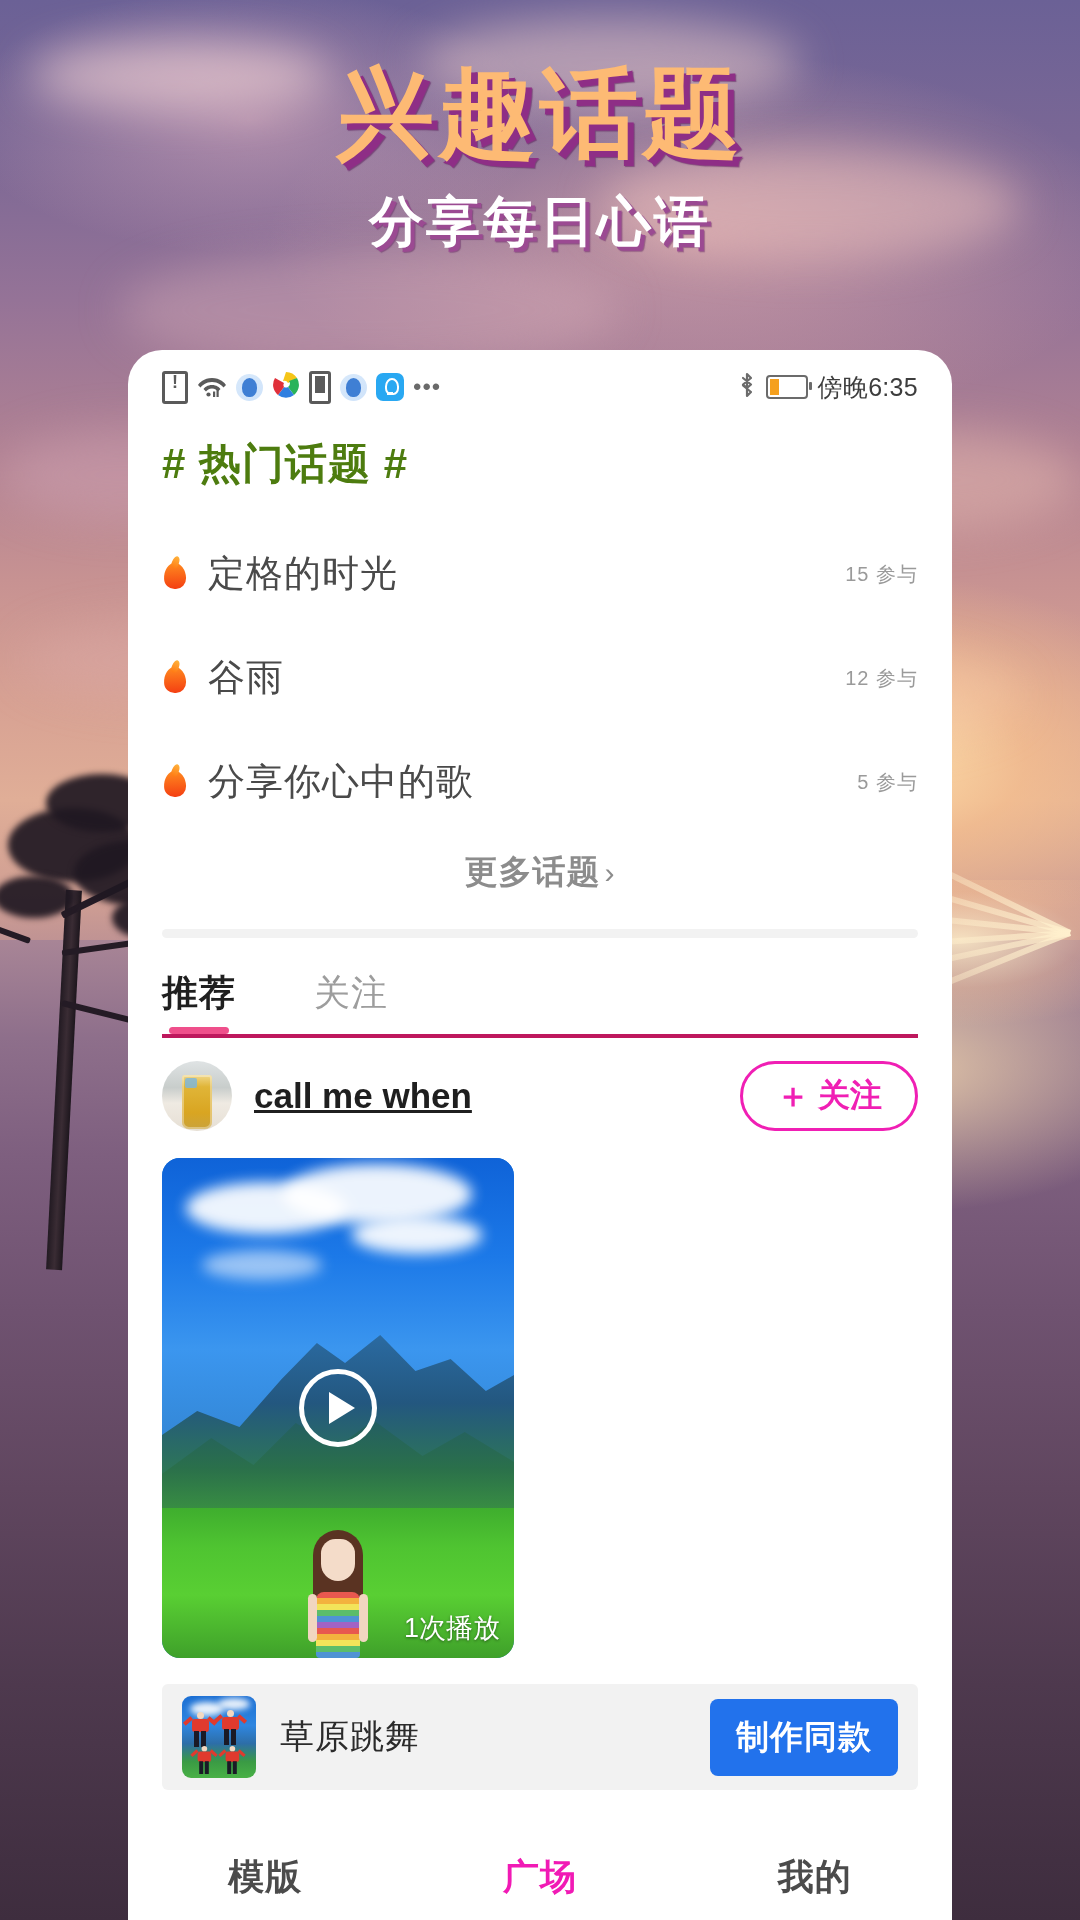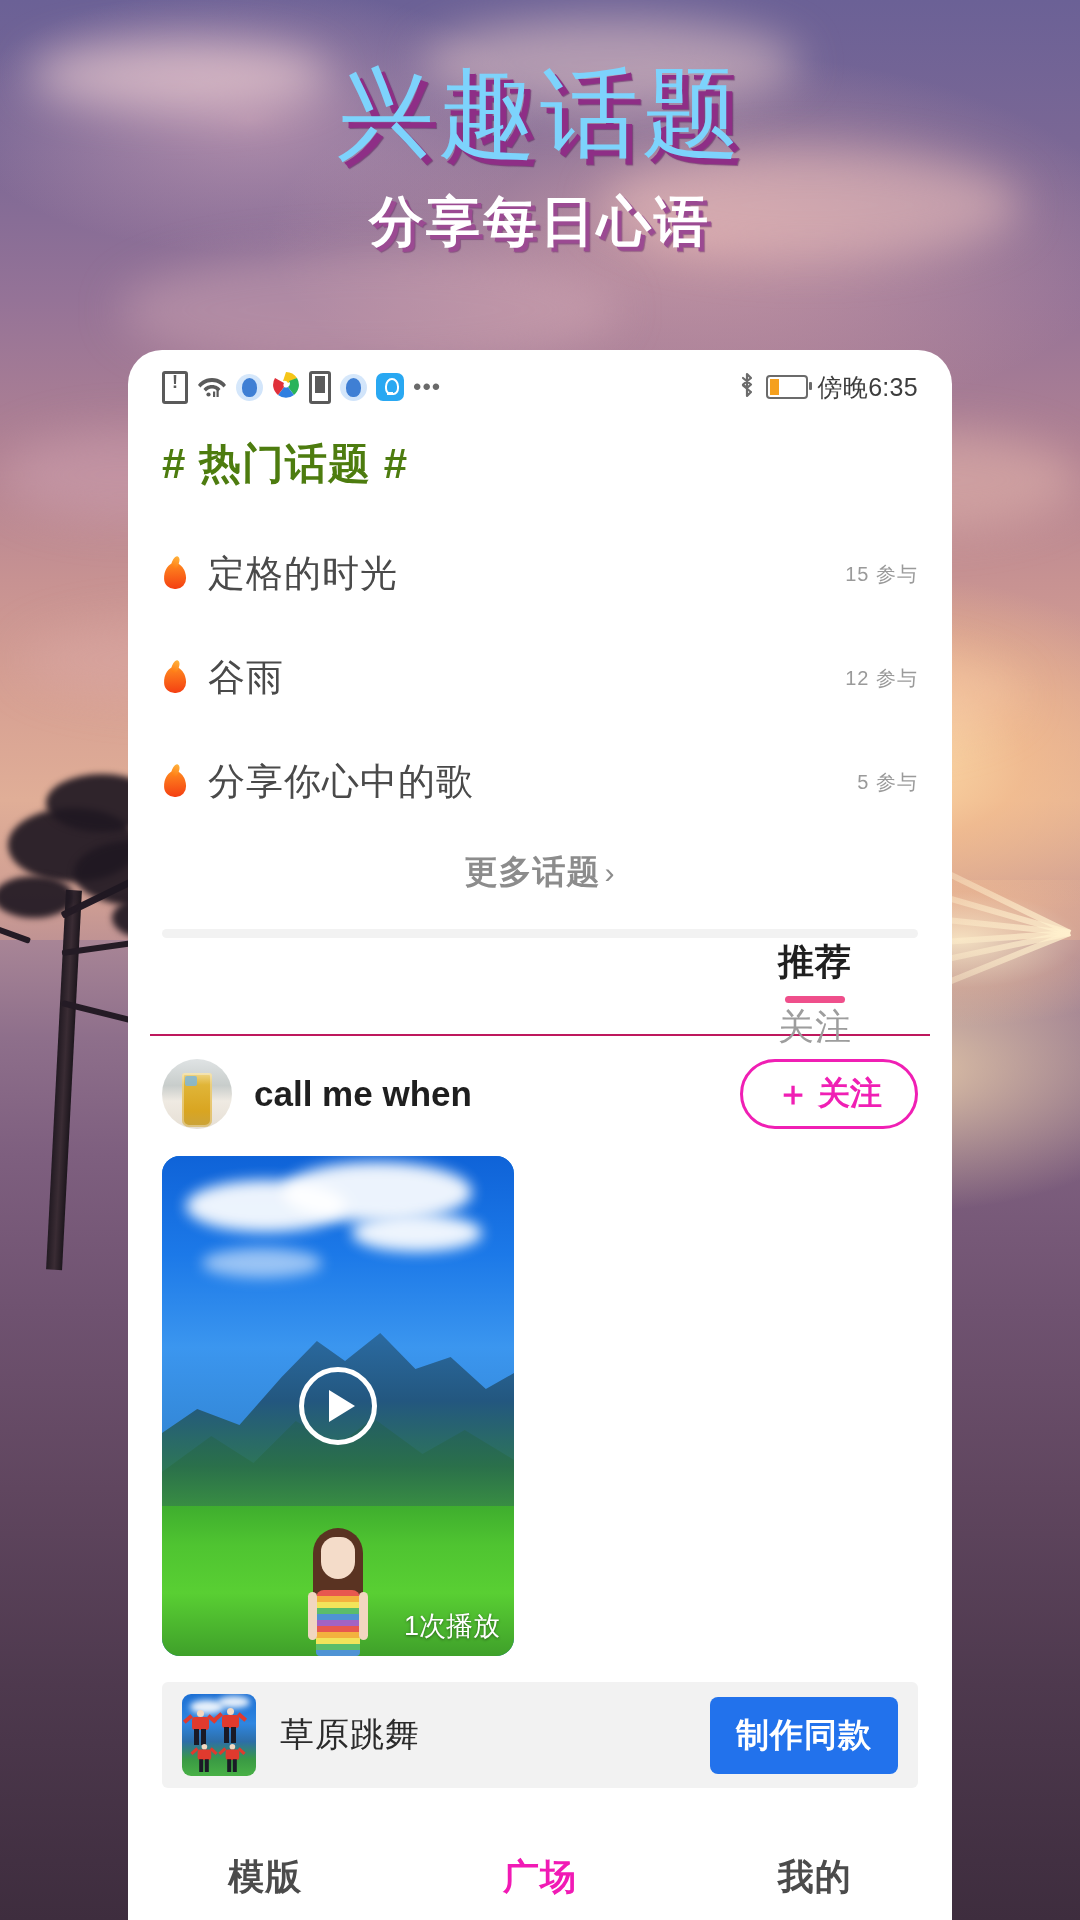--- a/index.html
+++ b/index.html
@@ -43,21 +43,21 @@
     position:absolute;left:56px;top:190px;width:16px;height:380px;
     background:linear-gradient(to right,#221a22,#3a2c34,#1d161d);
     transform:rotate(3deg);
   }
   .branch{position:absolute;background:#241b25;transform-origin:left center;border-radius:2px;}
   .foliage{position:absolute;border-radius:50%;background:rgba(32,24,34,.92);filter:blur(3px);}
 
   
   .hero{position:absolute;left:0;right:0;top:60px;text-align:center;}
   .hero-title{
-    font-size:98px;line-height:1.1;font-weight:normal;color:#7dd3fc;
+    font-size:98px;line-height:1.1;font-weight:bold;color:#fdba74;
     letter-spacing:4px;
     text-shadow:6px 6px 0 #8e2e86, 7px 7px 1px rgba(90,25,90,.55);
   }
   .hero-sub{
     margin-top:18px;font-size:54px;font-weight:bold;color:#ffffff;letter-spacing:3px;
     text-shadow:4px 4px 0 #9b4a92, 5px 5px 1px rgba(90,25,90,.45);
   }
 
   
   .phone{
@@ -114,42 +114,42 @@
   .topic-count{margin-left:auto;font-size:20px;color:#9a9a9a;letter-spacing:1px;}
 
   .more-topics{
     text-align:center;margin-top:16px;font-size:33px;color:#8c8c8c;font-weight:bold;letter-spacing:1px;
   }
   .more-topics .chev{font-weight:normal;font-size:30px;margin-left:4px;}
 
   .thick-div{height:9px;background:#f2f2f2;margin:34px 34px 0 34px;border-radius:5px;}
 
   
-  .tabs{display:flex;align-items:flex-end;margin:0 22px;height:96px;border-bottom:2px solid #be185d;flex-direction:column;}
+  .tabs{display:flex;align-items:flex-end;margin:0 34px;height:96px;border-bottom:4px solid #be185d;}
   .tab{font-size:36px;color:#9d9d9d;margin-right:78px;position:relative;padding-bottom:16px;letter-spacing:1px;}
   .tab.active{color:#1f1f1f;font-weight:bold;}
   .tab.active:after{
     content:"";position:absolute;left:50%;transform:translateX(-50%);bottom:0;
     width:60px;height:7px;border-radius:4px;background:#ef4f8b;
   }
 
   
   .feed{padding:0 34px;}
   .user-row{display:flex;align-items:center;height:116px;}
   .avatar{
     width:70px;height:70px;border-radius:50%;overflow:hidden;flex:0 0 auto;position:relative;
     background:linear-gradient(to bottom,#dfe3e4 0%,#c8cdcb 38%,#efeae2 60%,#e6dfd4 100%);
   }
   .avatar .glass{
     position:absolute;left:20px;top:14px;width:30px;height:54px;border-radius:3px 3px 7px 7px;
     background:linear-gradient(to bottom,#f0d78a 0%,#e0b538 22%,#d9a521 70%,#caa33b 100%);
     box-shadow:inset 0 0 0 2px rgba(255,255,255,.35);
   }
   .avatar .ice{position:absolute;left:23px;top:17px;width:12px;height:10px;background:#7fb6d8;border-radius:2px;opacity:.85;}
-  .uname{margin-left:22px;font-size:35px;font-weight:bold;color:#1f1f1f;}
+  .uname{margin-left:22px;font-size:35px;font-weight:bold;color:#1f1f1f;text-decoration:underline;}
   .follow-btn{
     margin-left:auto;width:178px;height:70px;border-radius:36px;
     border:3px solid #f01fb4;color:#f01fb4;display:flex;align-items:center;justify-content:center;
     font-size:32px;font-weight:bold;box-sizing:border-box;background:#fff;
   }
   .follow-btn .plus{font-size:34px;margin-right:8px;font-weight:bold;}
 
   
   .video{
     width:352px;height:500px;border-radius:18px;overflow:hidden;position:relative;margin-top:4px;

